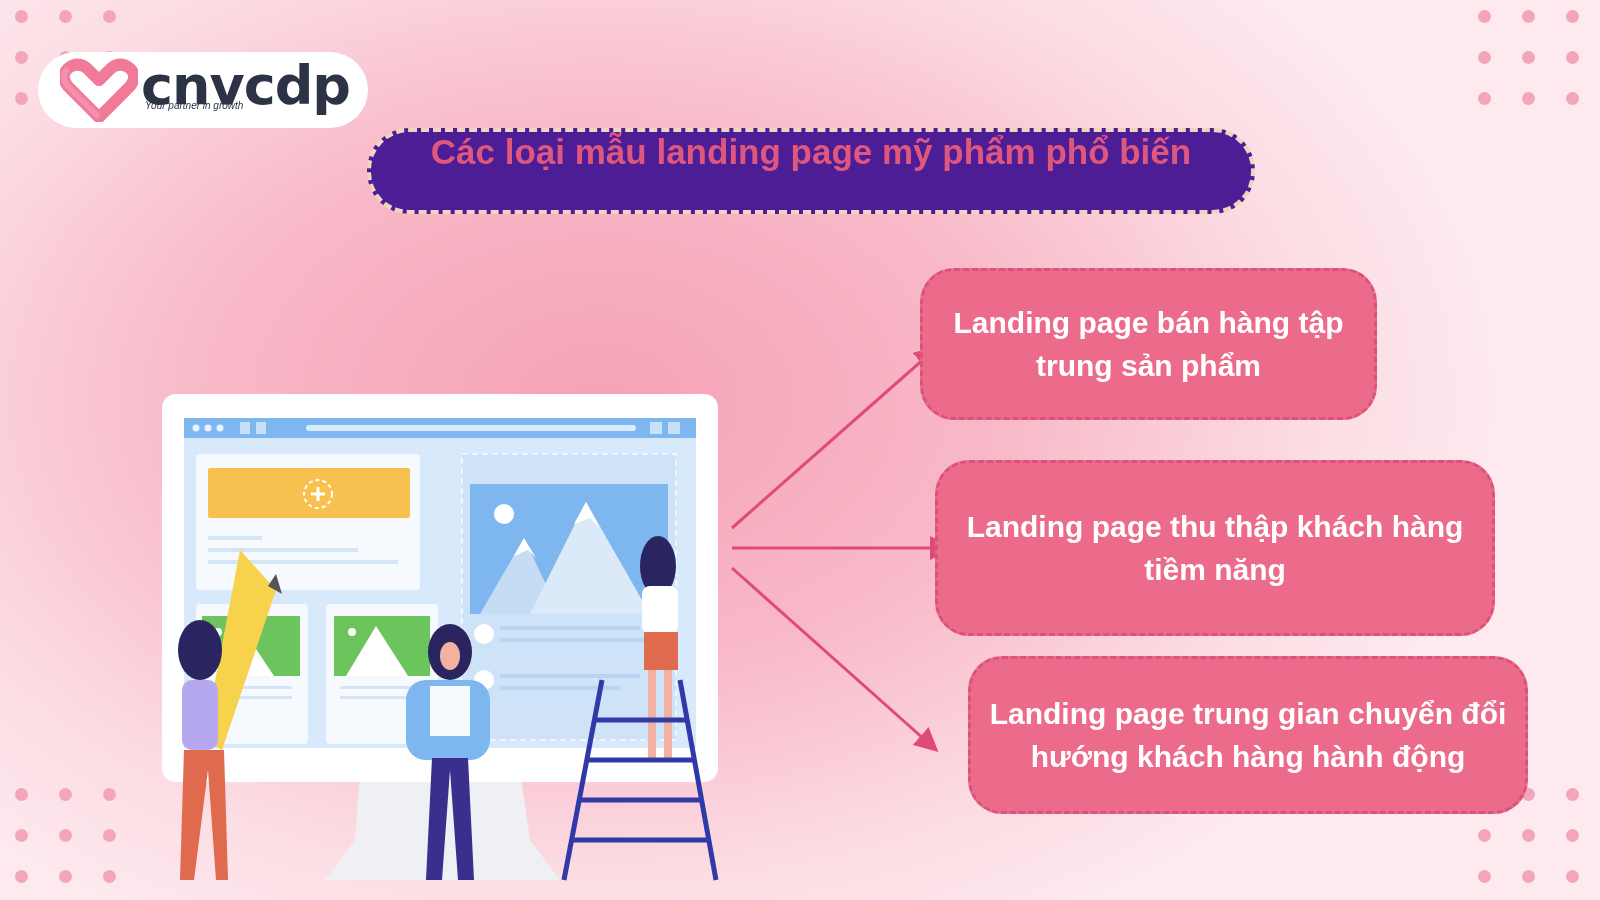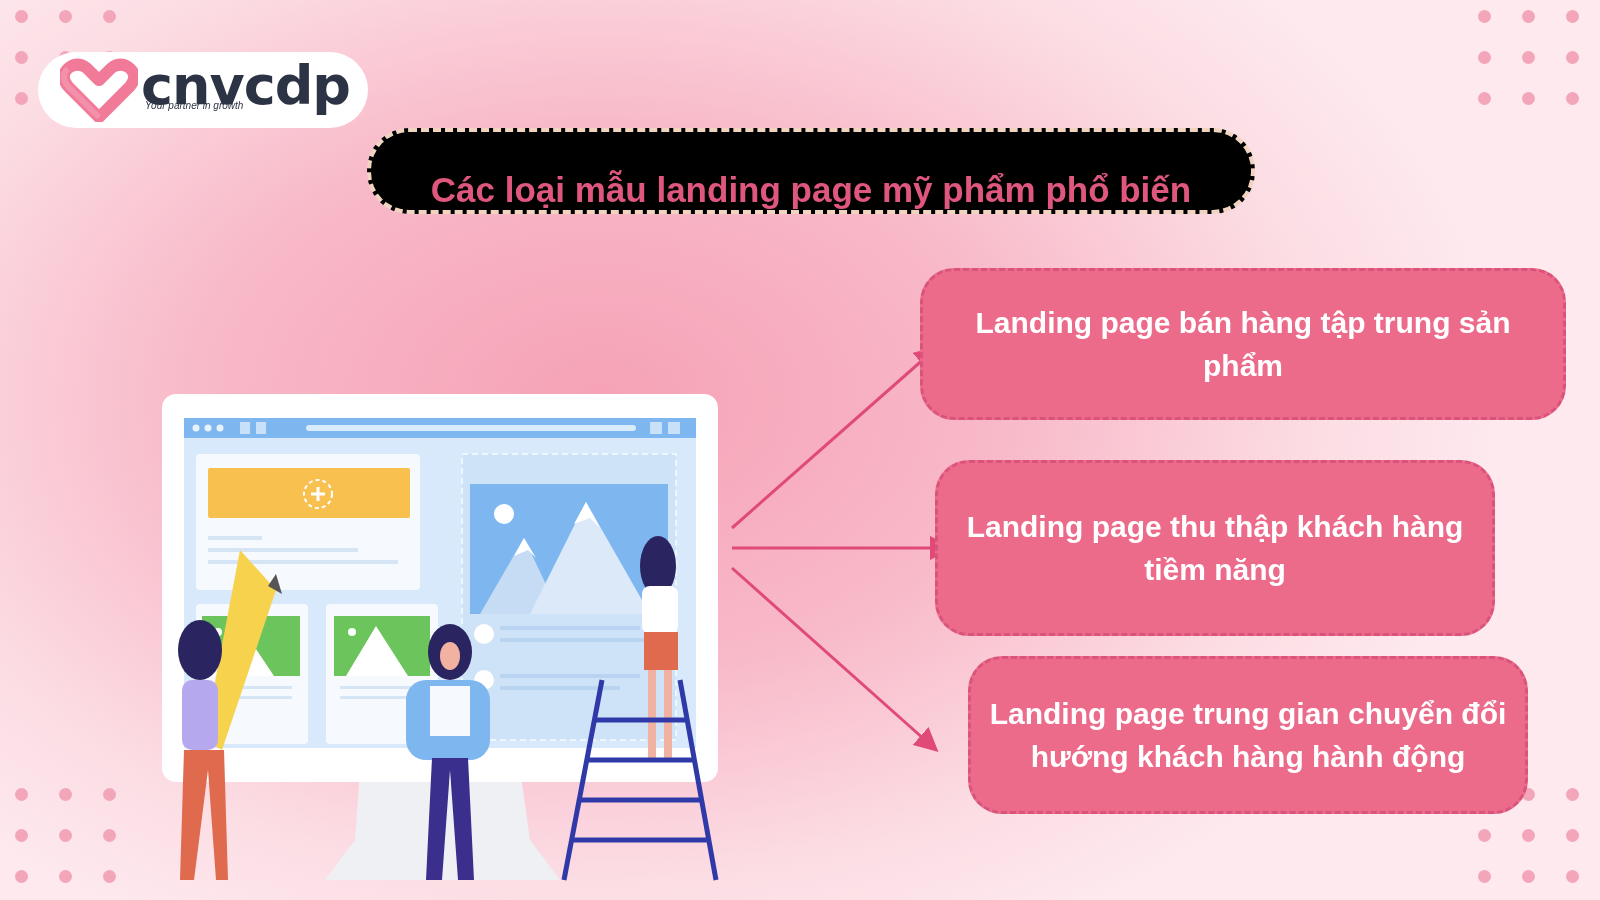--- a/index.html
+++ b/index.html
@@ -21,32 +21,32 @@
     background: #fff; border-radius: 38px;
     display: flex; align-items: center; padding-left: 22px;
   }
   .logo svg { width: 78px; height: 64px; }
   .logo-text { margin-left: 3px; position: relative; top: -4px; }
   .logo-word { font-size: 54px; font-weight: 700; color: #2c3345; letter-spacing: -1px; line-height: 52px; font-family: "DejaVu Sans", sans-serif; }
   .logo-tag { font-size: 10px; font-style: italic; color: #2c3345; position: absolute; left: 4px; top: 40px; white-space: nowrap; }
 
   .title-box {
     position: absolute; left: 367px; top: 128px; width: 888px; height: 86px;
-    background: #000000; border: 4px dashed #f0d4c0; border-radius: 42px;
-    display: flex; align-items: flex-end; justify-content: center;
+    background: #4c1d95; border: 4px dashed #f0d4c0; border-radius: 42px;
+    display: flex; align-items: flex-start; justify-content: center;
   }
   .title-text { font-size: 35px; font-weight: 700; color: #e0577e; letter-spacing: 0px; }
 
   .card {
     position: absolute; background: #ec6b8b; border: 3px dashed #d9537a;
     border-radius: 34px; display: flex; align-items: center; justify-content: center;
     text-align: center; color: #fff; font-weight: 700; font-size: 30px; line-height: 43px;
     padding: 0 12px;
   }
-  .card.c1 { left: 920px; top: 268px; width: 646px; height: 152px; }
+  .card.c1 { left: 920px; top: 268px; width: 457px; height: 152px; }
   .card.c2 { left: 935px; top: 460px; width: 560px; height: 176px; }
   .card.c3 { left: 920px; top: 656px; width: 560px; height: 158px; margin-left: 48px; }
 
   .arrows { position: absolute; left: 0; top: 0; width: 1600px; height: 900px; pointer-events: none; }
 
   .illus { position: absolute; left: 150px; top: 390px; width: 580px; height: 510px; }
 </style>
 </head>
 <body>
 

